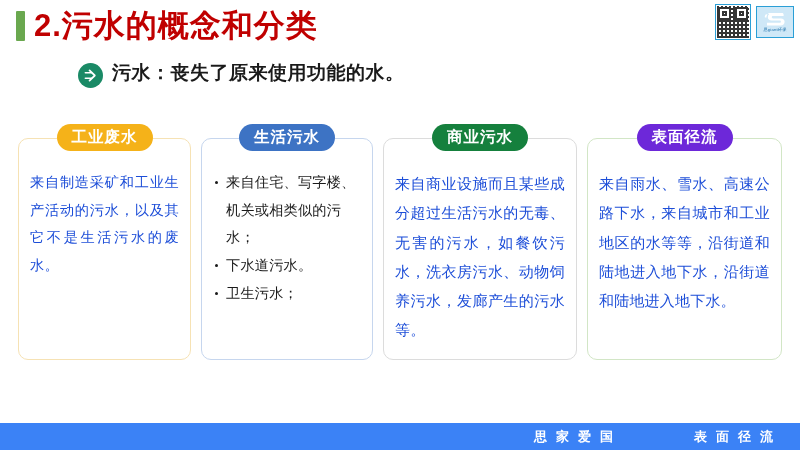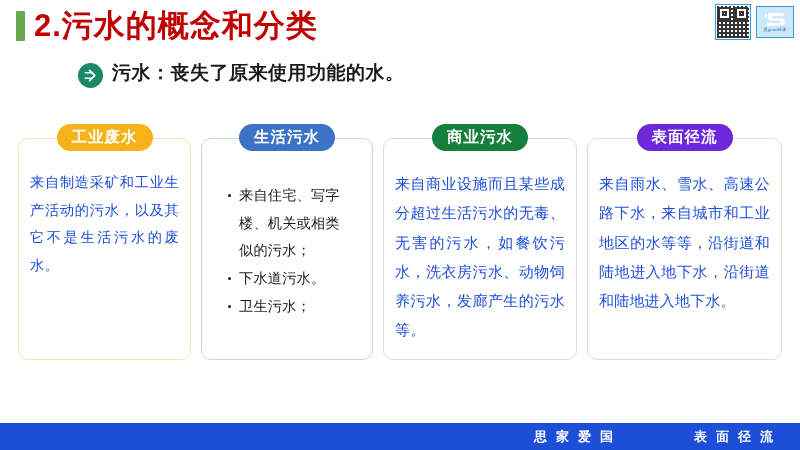--- a/index.html
+++ b/index.html
@@ -179,21 +179,21 @@
     line-height: 1.95;
     letter-spacing: .2px;
     text-align: justify;
     text-justify: inter-ideograph;
   }
   .card.c3 .card-body,
   .card.c4 .card-body { font-size: 15px; }
 
   .bullet-list {
     list-style: none;
-    margin: 13px;
+    margin: 0;
     padding: 0;
   }
   .bullet-list li {
     position: relative;
     padding-left: 13px;
     font-size: 14.2px;
     color: #1a1a1a;
     line-height: 1.95;
     letter-spacing: .2px;
   }
@@ -208,21 +208,21 @@
     border-radius: 50%;
   }
 
   
   .footer-bar {
     position: absolute;
     left: 0;
     bottom: 0;
     width: 800px;
     height: 27px;
-    background: #1d4ed8;
+    background: #3b82f6;
     display: flex;
     align-items: center;
     justify-content: flex-end;
     gap: 72px;
     padding-right: 18px;
     box-sizing: border-box;
   }
   .footer-text {
     color: #ffffff;
     font-size: 13px;

